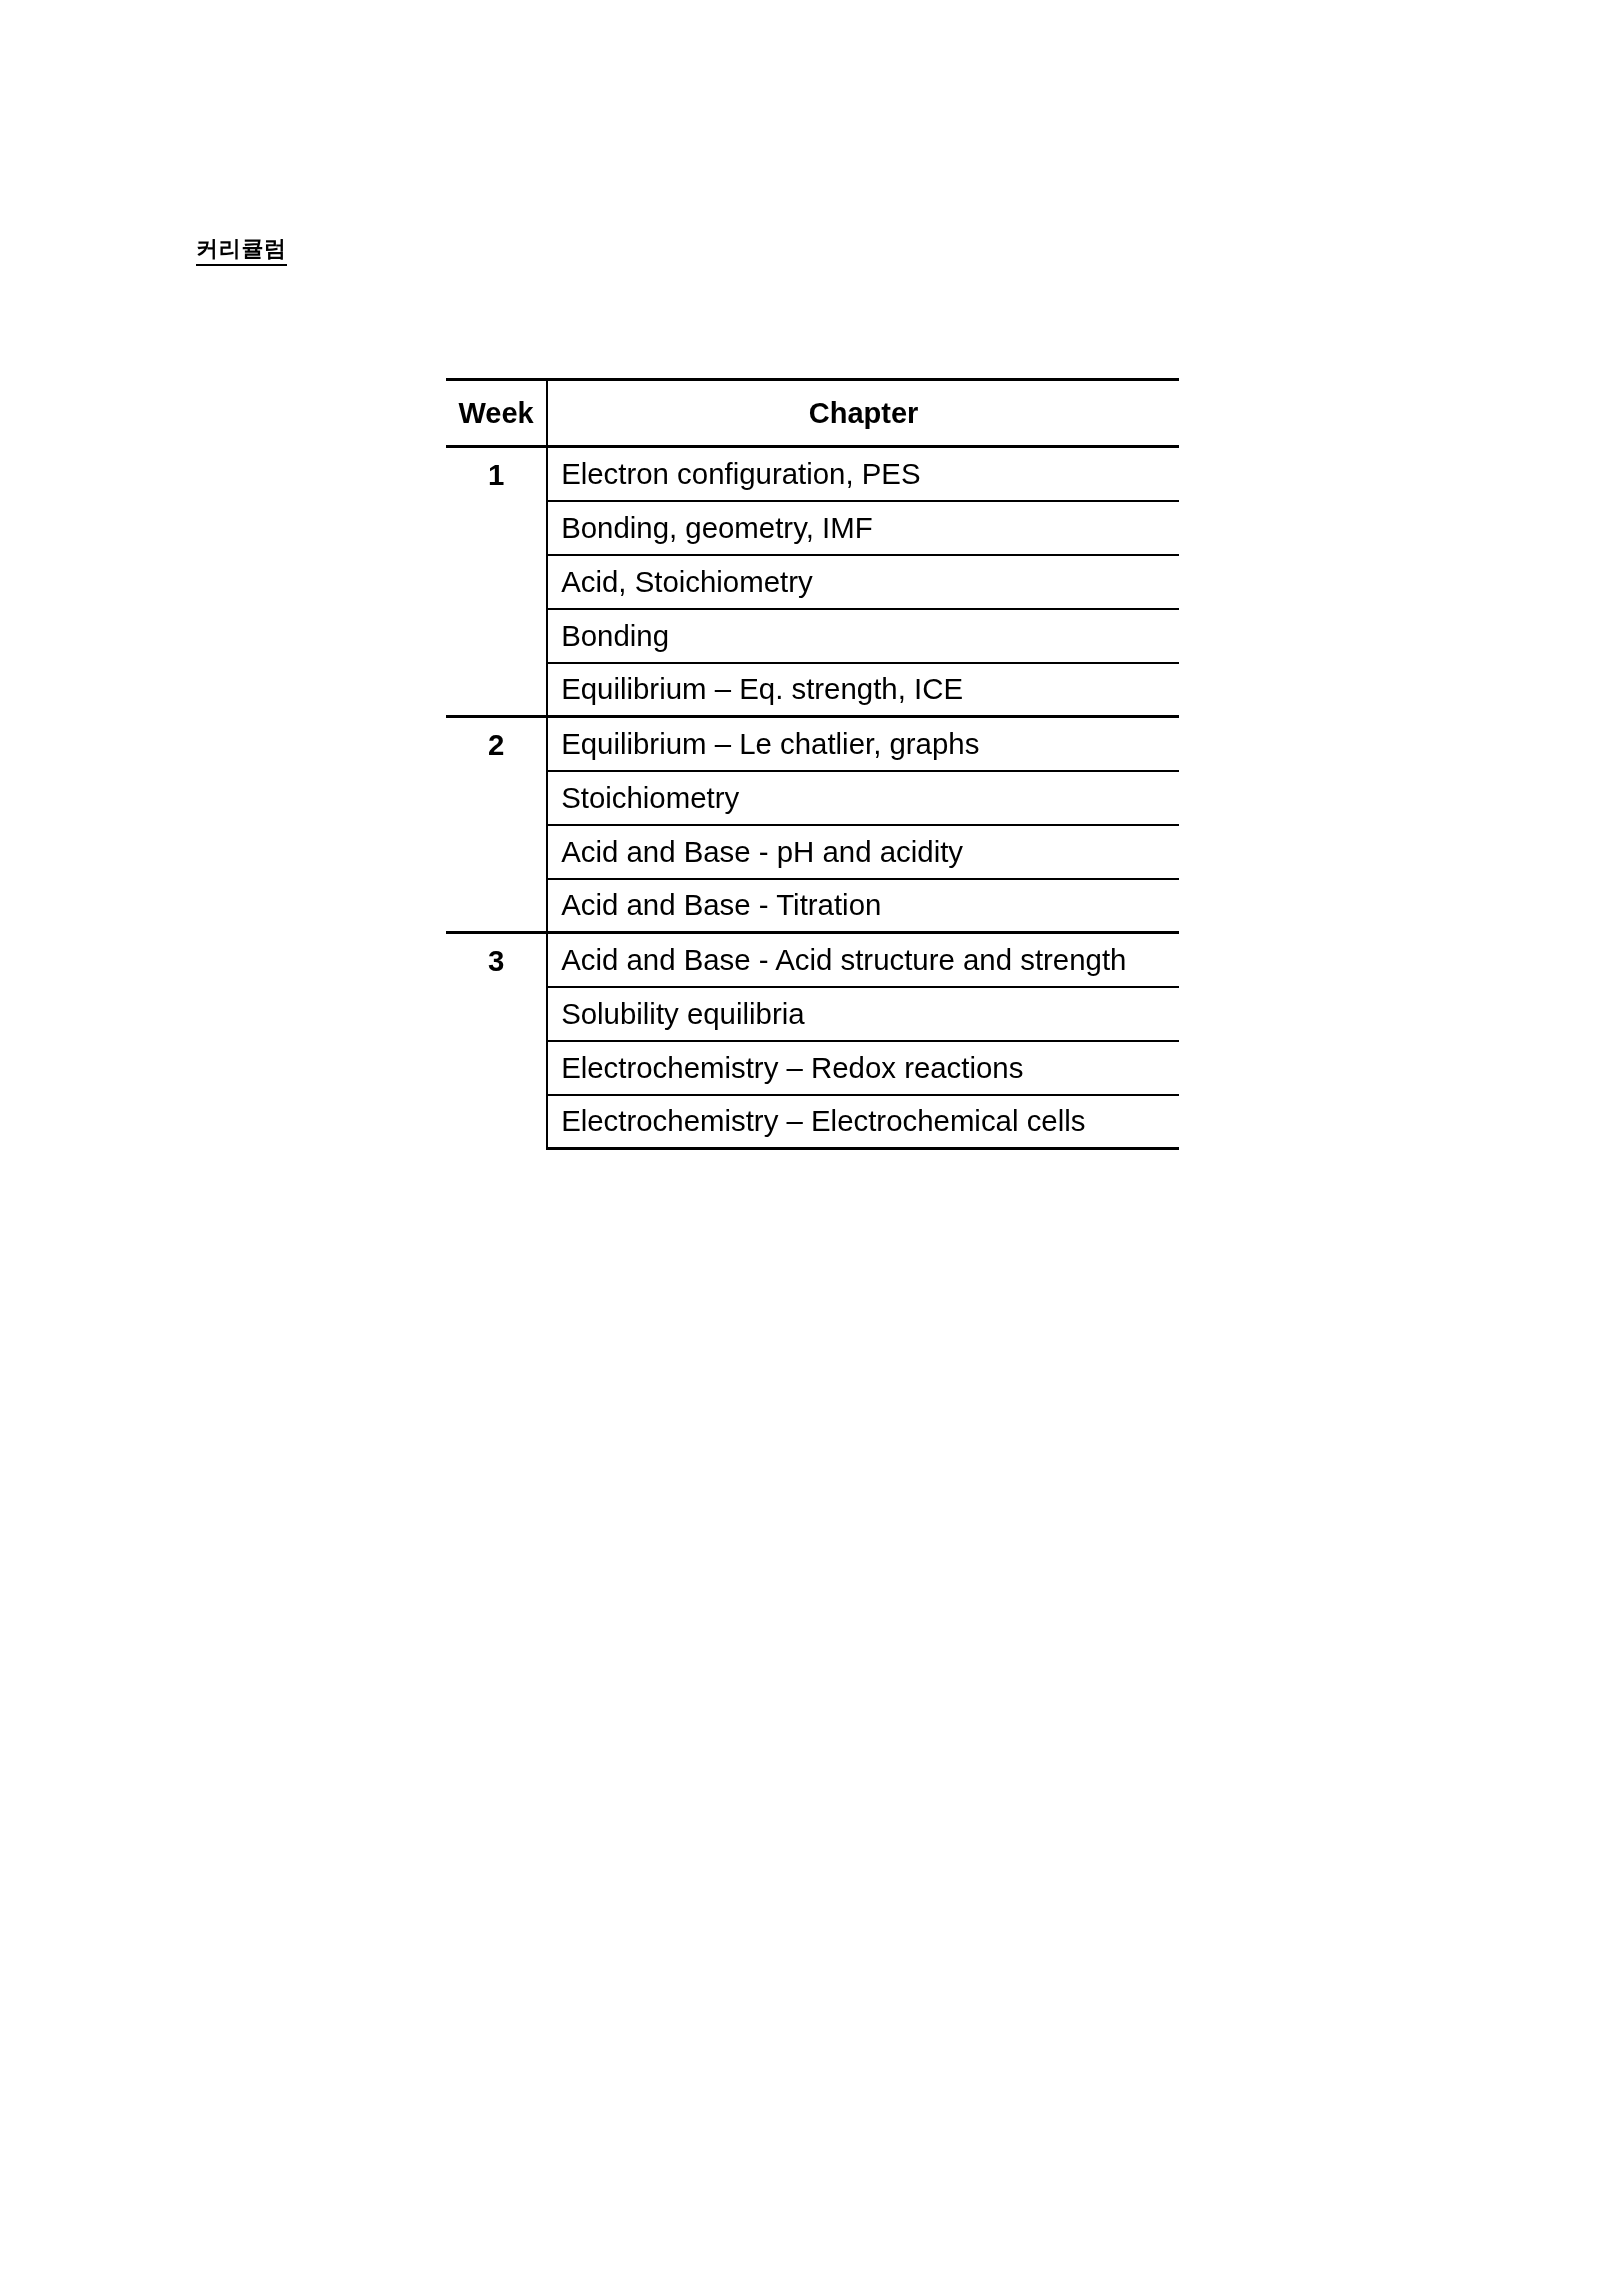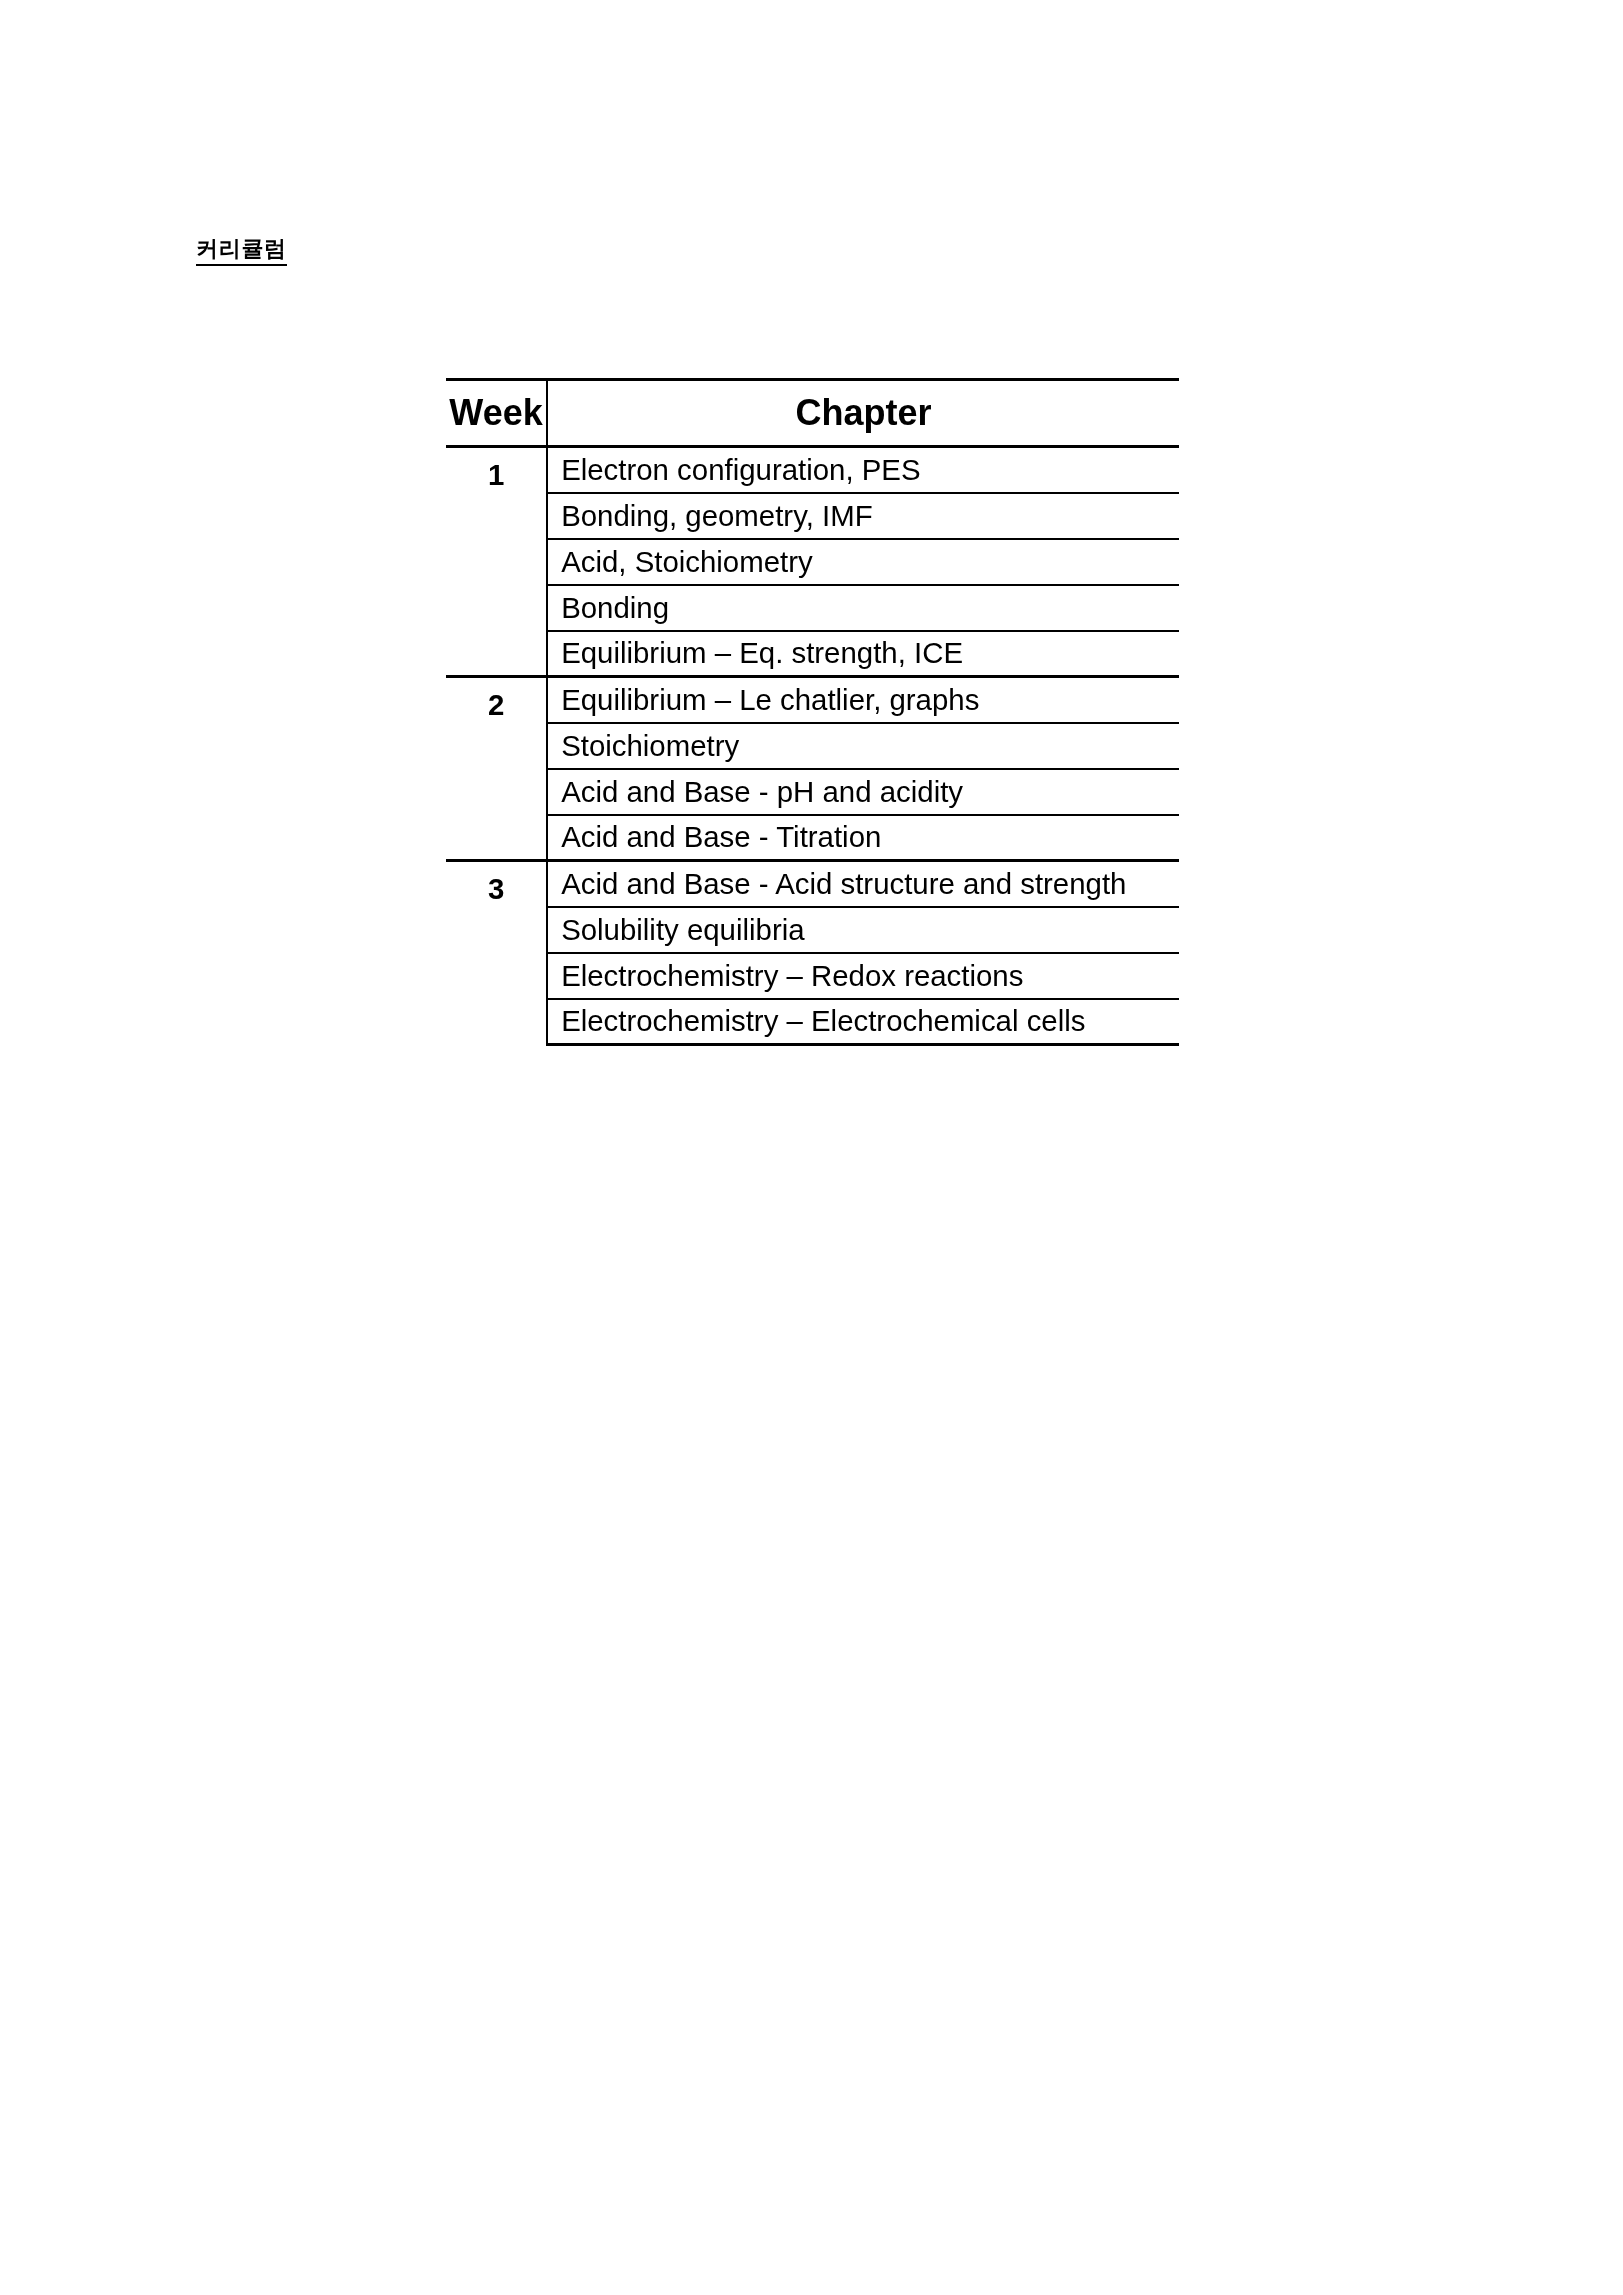--- a/index.html
+++ b/index.html
@@ -36,42 +36,42 @@
     border-collapse: collapse;
     table-layout: fixed;
   }
   col.week-col  { width: 101px; }
   col.chap-col  { width: 631px; }
 
   th.hdr {
     border-top: 3.3px solid #000000;
     border-bottom: 3.3px solid #000000;
     height: 67px;
-    font-size: 36px;
+    font-size: 29px;
     font-weight: bold;
     text-align: center;
     vertical-align: middle;
     padding: 0;
   }
   th.hdr.week-h { border-right: 2.6px solid #000000; }
 
   td.week-cell {
     border-right: 2.6px solid #000000;
     text-align: center;
     vertical-align: top;
     font-size: 29.4px;
     font-weight: bold;
     line-height: 54px; 
     padding: 0;
   }
   td.week-cell.group-end { border-bottom: 3.3px solid #000000; }
   td.week-cell.table-end { border-bottom: none; }
 
   td.chapter-cell {
-    height: 46px;
+    height: 54px;
     border-bottom: 2.6px solid #000000;
     font-size: 29.4px;
     text-align: left;
     vertical-align: middle;
     padding: 0 6.5px 0 13px;
     white-space: nowrap;
     overflow: hidden;
   }
   tr.group-end td.chapter-cell { border-bottom: 3.3px solid #000000; }
 </style>

